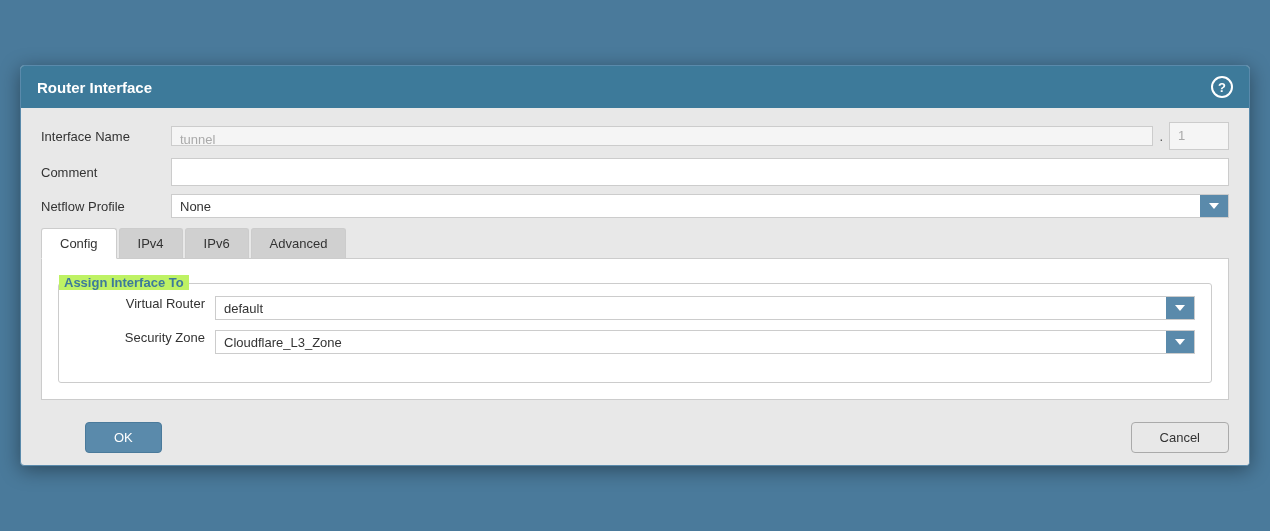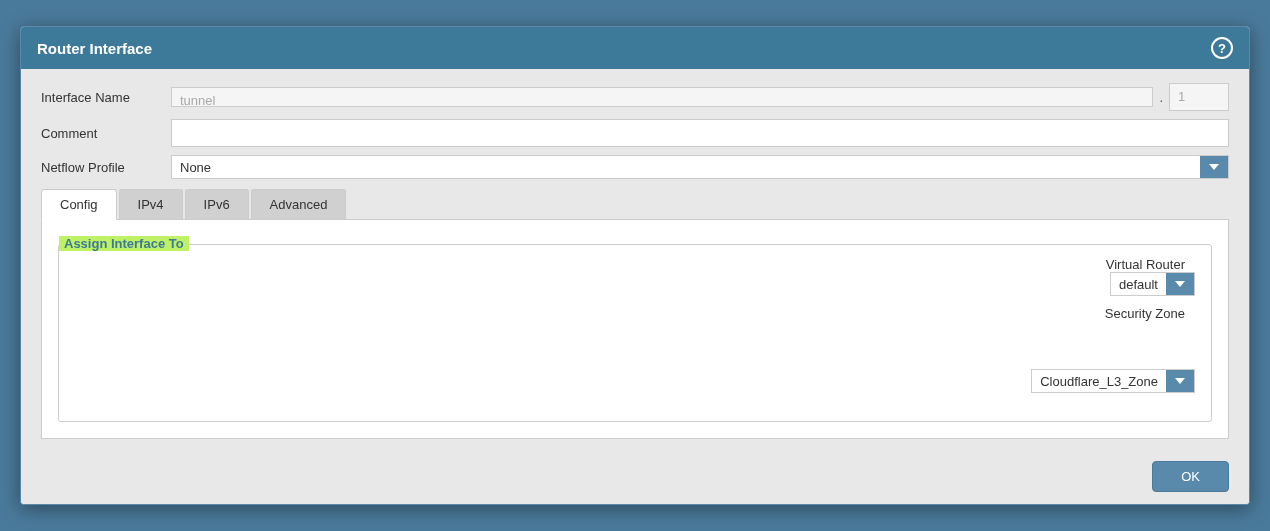--- a/index.html
+++ b/index.html
@@ -172,44 +172,43 @@
       color: #3d7a9a;
       font-size: 13px;
       position: absolute;
       top: -9px;
       left: 0;
       background: #bef264;
       padding: 0 5px;
     }
     .section-row {
       display: flex;
-      align-items: flex-end;
+      align-items: flex-start;
       margin-bottom: 10px;
-      flex-direction: column;
     }
     .section-row:last-child {
       margin-bottom: 12px;
-      gap: 48px;
     }
     .section-label {
       width: 140px;
       text-align: right;
       padding-right: 10px;
       color: #333;
       font-size: 13px;
     }
     .section-field {
       flex: 1;
     }
     .dialog-footer {
       display: flex;
-      justify-content: flex-end;
+      justify-content: space-between;
       padding: 12px 20px;
       background: #e8e8e8;
       gap: 20px;
+      margin-left: 44px;
     }
     .btn {
       padding: 7px 28px;
       border-radius: 4px;
       font-size: 13px;
       cursor: pointer;
       border: 1px solid #aaa;
     }
     .btn-ok {
       background: #5a8aab;
@@ -288,14 +287,15 @@
               <div class="select-arrow"></div>
             </div>
           </div>
         </div>
       </div>
     </div>
   </div>
 
   <div class="dialog-footer">
     <button class="btn btn-ok">OK</button>
+    <button class="btn btn-cancel">Cancel</button>
   </div>
 </div>
 
 </body></html>

